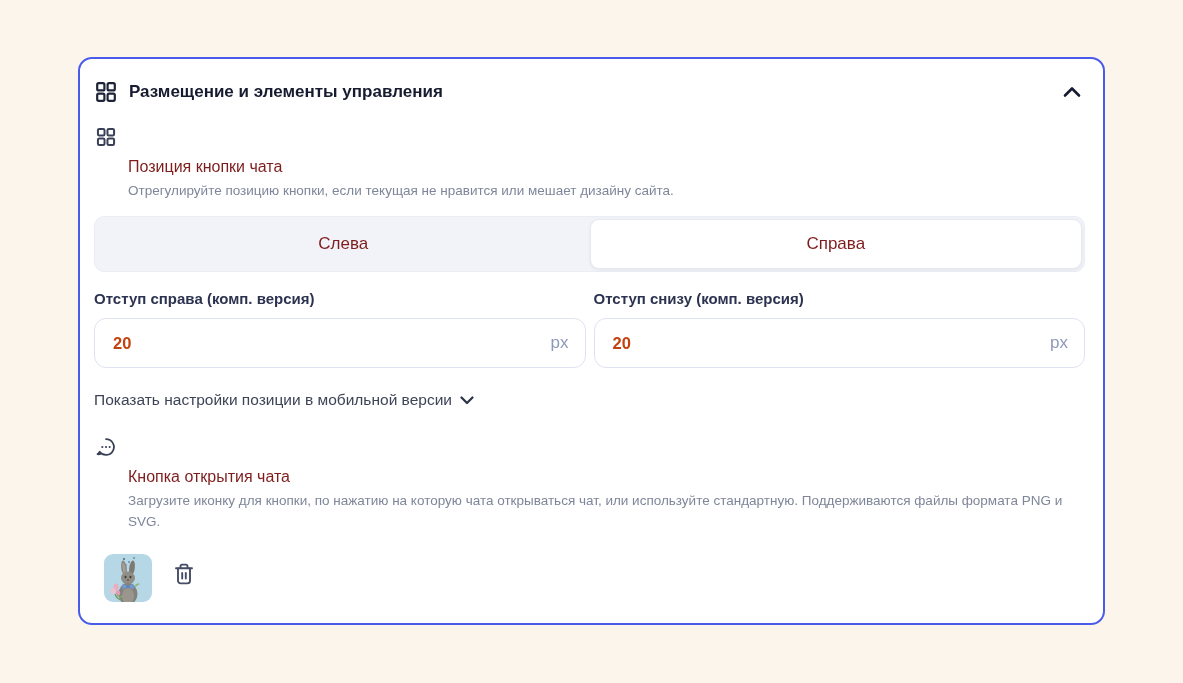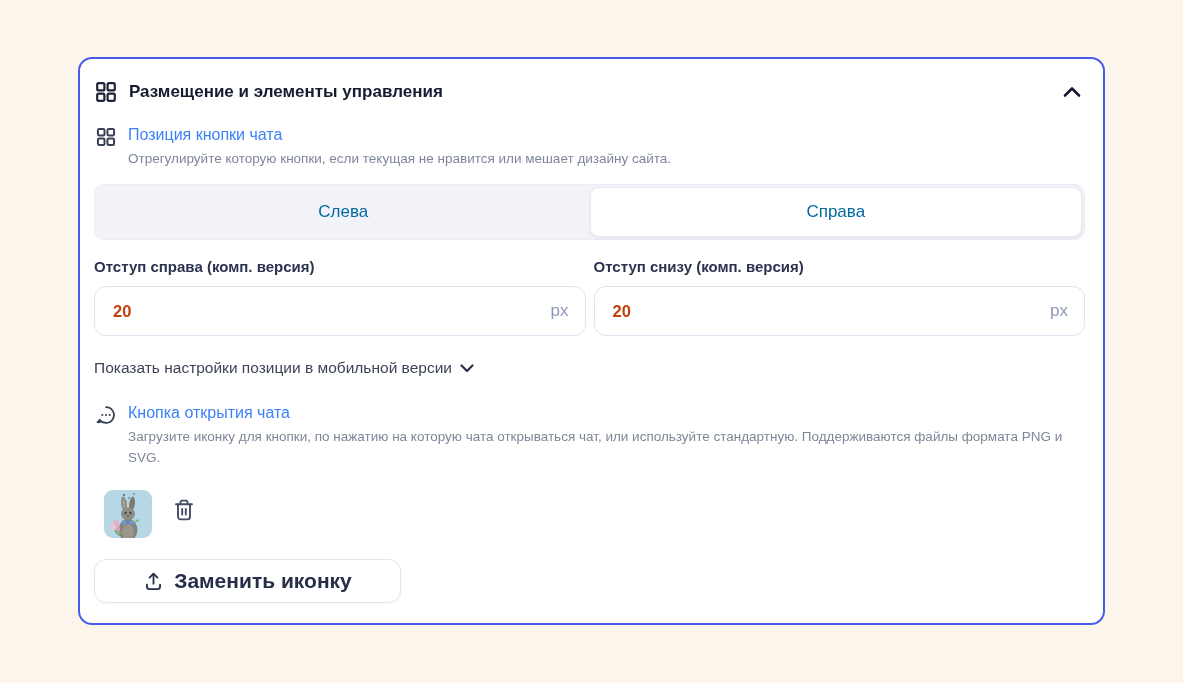--- a/index.html
+++ b/index.html
@@ -32,36 +32,36 @@
     flex: 1 1 auto;
   }
   .collapse-btn {
     flex: 0 0 auto; width: 26px; height: 26px;
     display: flex; align-items: center; justify-content: center;
     cursor: pointer; background: none; border: none;
   }
   
   .section-head { display: flex; align-items: flex-start; }
   .section-head .sec-icon { flex: 0 0 auto; width: 22px; height: 22px; margin: 1px 11px 0 1px; }
-  .sec-title { font-size: 16px; color: #3b82f6; line-height: 20px; }
+  .sec-title { font-size: 16px; color: #7f1d1d; line-height: 20px; margin-top: 32px; }
   .sec-desc { font-size: 13.5px; color: #7E8699; line-height: 21px; margin-top: 3px; max-width: 960px; }
   
   .segmented {
     margin: 15px 0 0 0;
     height: 56px;
     background: #F2F3F8;
     border: 1px solid #ECEDF4;
     border-radius: 10px;
     display: flex;
     padding: 2px;
   }
   .segment {
     flex: 1 1 50%;
     display: flex; align-items: center; justify-content: center;
-    font-size: 17px; color: #0369a1;
+    font-size: 17px; color: #7f1d1d;
     border-radius: 9px;
     cursor: pointer;
   }
   .segment.selected {
     background: #FFFFFF;
     border: 1px solid #E7E9F2;
     box-shadow: 0 1px 3px rgba(40,48,90,0.08);
   }
   
   .fields-row { display: flex; gap: 8px; margin-top: 18px; }
@@ -150,21 +150,21 @@
     <span class="sec-icon">
       <svg width="22" height="22" viewBox="0 0 24 24" fill="none" stroke="#3A4157" stroke-width="2.2">
         <rect x="3.2" y="3.2" width="7.2" height="7.2" rx="1.5"></rect>
         <rect x="13.6" y="3.2" width="7.2" height="7.2" rx="1.5"></rect>
         <rect x="3.2" y="13.6" width="7.2" height="7.2" rx="1.5"></rect>
         <rect x="13.6" y="13.6" width="7.2" height="7.2" rx="1.5"></rect>
       </svg>
     </span>
     <div>
       <div class="sec-title">Позиция кнопки чата</div>
-      <div class="sec-desc">Отрегулируйте которую кнопки, если текущая не нравится или мешает дизайну сайта.</div>
+      <div class="sec-desc">Отрегулируйте позицию кнопки, если текущая не нравится или мешает дизайну сайта.</div>
     </div>
   </div>
 
   
   <div class="segmented">
     <div class="segment">Слева</div>
     <div class="segment selected">Справа</div>
   </div>
 
   

